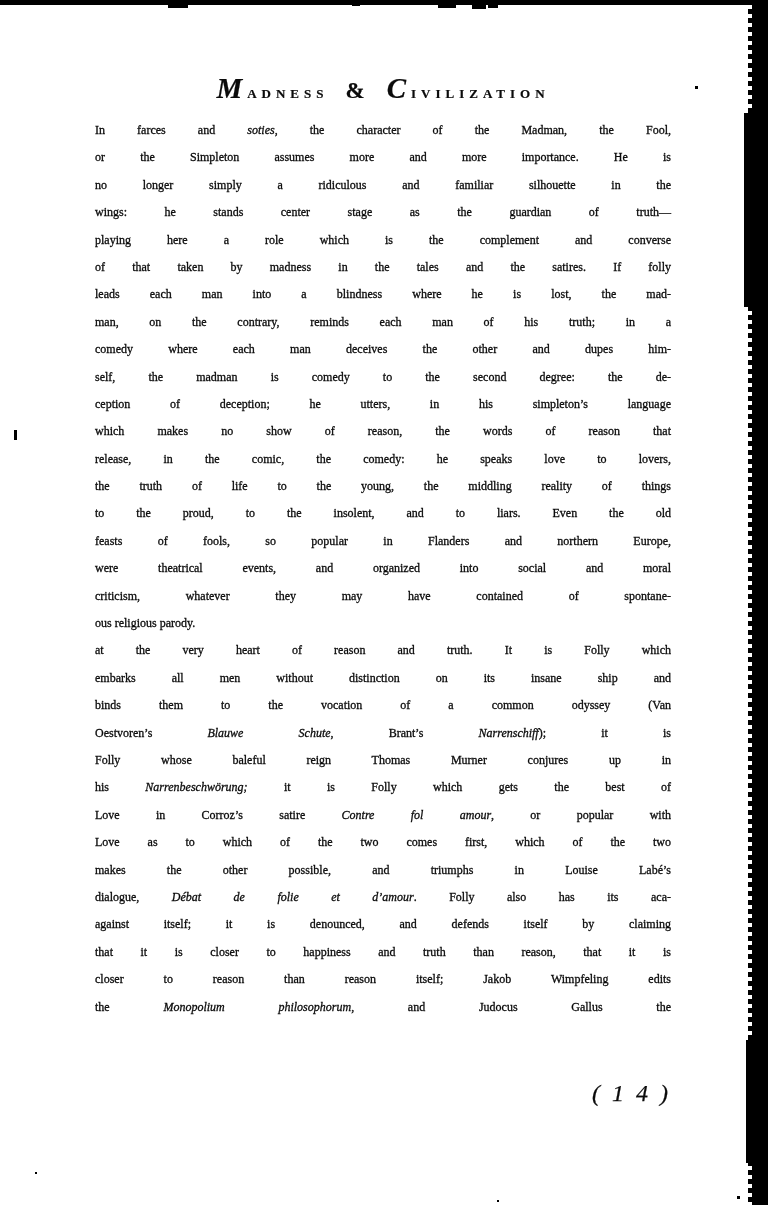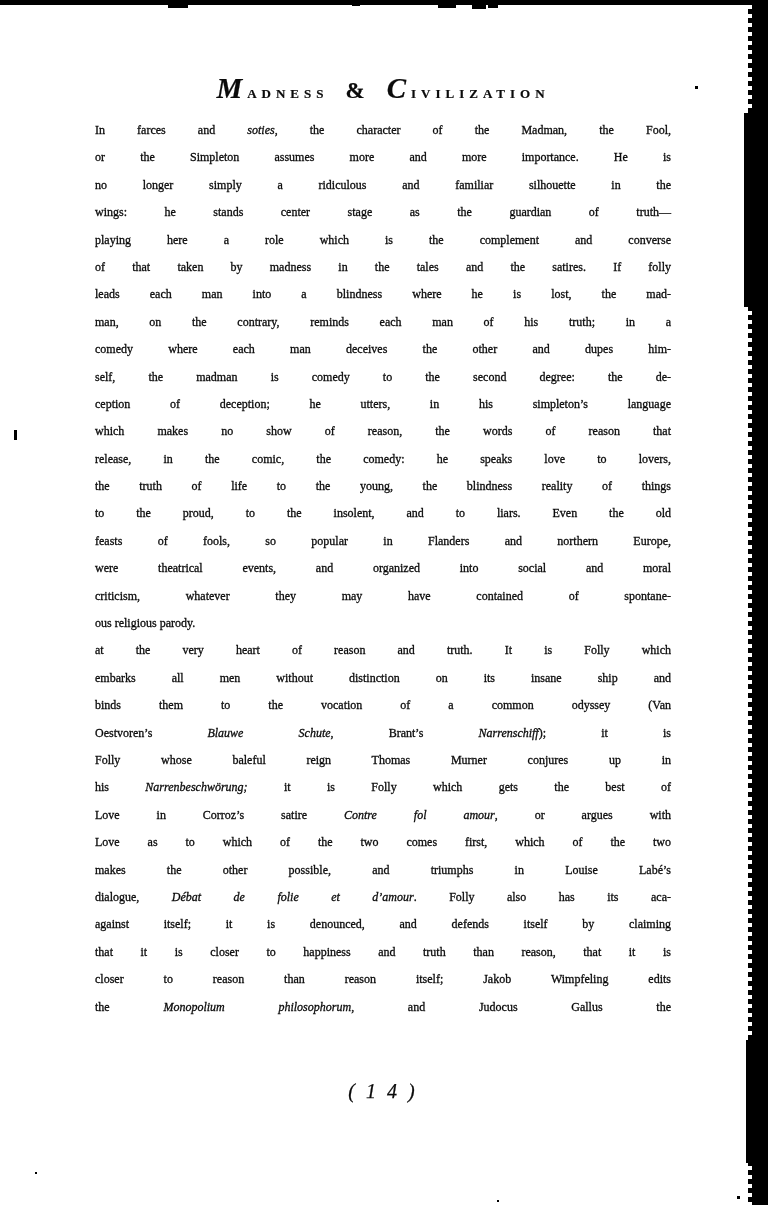--- a/index.html
+++ b/index.html
@@ -65,22 +65,22 @@
     overflow: visible;
     white-space: nowrap;
   }
   .line.endline { text-align-last: left; }
   .line.indent  { text-indent: 27px; }
   .it { font-style: italic; }
 
   
   .pageno {
     position: absolute; left: 95px; top: 1080px; width: 576px;
-    text-align: center;
-    font-size: 20px;
+    text-align: right;
+    font-size: 24px;
     font-style: italic;
     letter-spacing: 3px;
     -webkit-text-stroke: 0.25px currentColor;
   }
 </style>
 </head>
 <body>
 
 <div class="page">
 
@@ -110,35 +110,35 @@
         <div class="line"><span>wings: he stands center stage as the guardian of truth—</span></div>
         <div class="line"><span>playing here a role which is the complement and converse</span></div>
         <div class="line"><span>of that taken by madness in the tales and the satires. If folly</span></div>
         <div class="line"><span>leads each man into a blindness where he is lost, the mad-</span></div>
         <div class="line"><span>man, on the contrary, reminds each man of his truth; in a</span></div>
         <div class="line"><span>comedy where each man deceives the other and dupes him-</span></div>
         <div class="line"><span>self, the madman is comedy to the second degree: the de-</span></div>
         <div class="line"><span>ception of deception; he utters, in his simpleton’s language</span></div>
         <div class="line"><span>which makes no show of reason, the words of reason that</span></div>
         <div class="line"><span>release, in the comic, the comedy: he speaks love to lovers,</span></div>
-        <div class="line"><span>the truth of life to the young, the blindness reality of things</span></div>
+        <div class="line"><span>the truth of life to the young, the middling reality of things</span></div>
         <div class="line"><span>to the proud, to the insolent, and to liars. Even the old</span></div>
         <div class="line"><span>feasts of fools, so popular in Flanders and northern Europe,</span></div>
         <div class="line"><span>were theatrical events, and organized into social and moral</span></div>
         <div class="line"><span>criticism, whatever they may have contained of spontane-</span></div>
         <div class="line endline"><span>ous religious parody.</span></div>
       </div>
       <div>
         <div class="line"><span>at the very heart of reason and truth. It is Folly which</span></div>
         <div class="line"><span>embarks all men without distinction on its insane ship and</span></div>
         <div class="line"><span>binds them to the vocation of a common odyssey (Van</span></div>
         <div class="line"><span>Oestvoren’s </span><span class="it">Blauwe Schute</span><span>, Brant’s </span><span class="it">Narrenschiff</span><span>); it is</span></div>
         <div class="line"><span>Folly whose baleful reign Thomas Murner conjures up in</span></div>
         <div class="line"><span>his </span><span class="it">Narrenbeschwörung;</span><span> it is Folly which gets the best of</span></div>
-        <div class="line"><span>Love in Corroz’s satire </span><span class="it">Contre fol amour</span><span>, or argues with</span></div>
+        <div class="line"><span>Love in Corroz’s satire </span><span class="it">Contre fol amour</span><span>, or popular with</span></div>
         <div class="line"><span>Love as to which of the two comes first, which of the two</span></div>
         <div class="line"><span>makes the other possible, and triumphs in Louise Labé’s</span></div>
         <div class="line"><span>dialogue, </span><span class="it">Débat de folie et d’amour</span><span>. Folly also has its aca-</span></div>
         <div class="line"><span>against itself; it is denounced, and defends itself by claiming</span></div>
         <div class="line"><span>that it is closer to happiness and truth than reason, that it is</span></div>
         <div class="line"><span>closer to reason than reason itself; Jakob Wimpfeling edits</span></div>
         <div class="line"><span>the </span><span class="it">Monopolium philosophorum</span><span>, and Judocus Gallus the</span></div>
       </div>
     </div>
 

